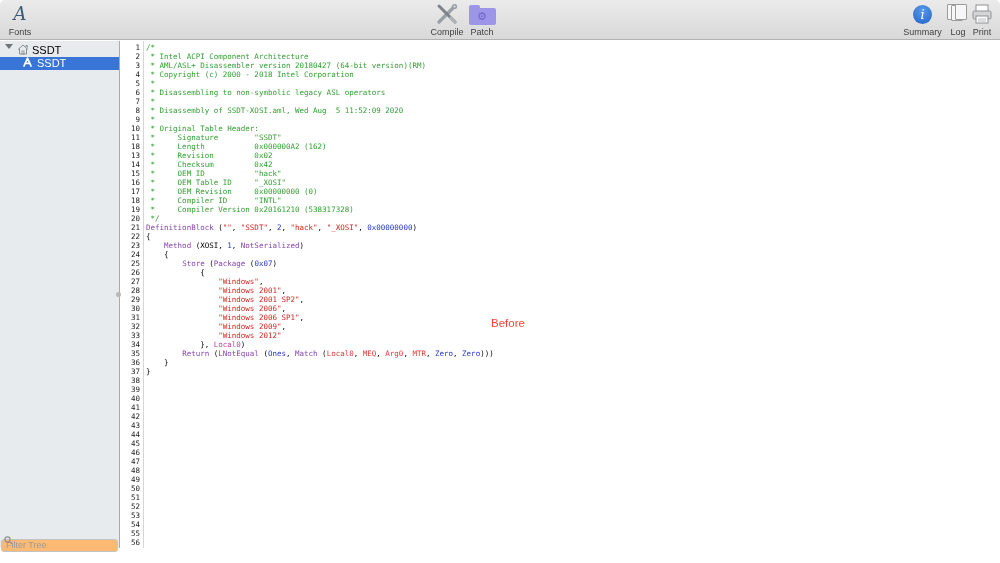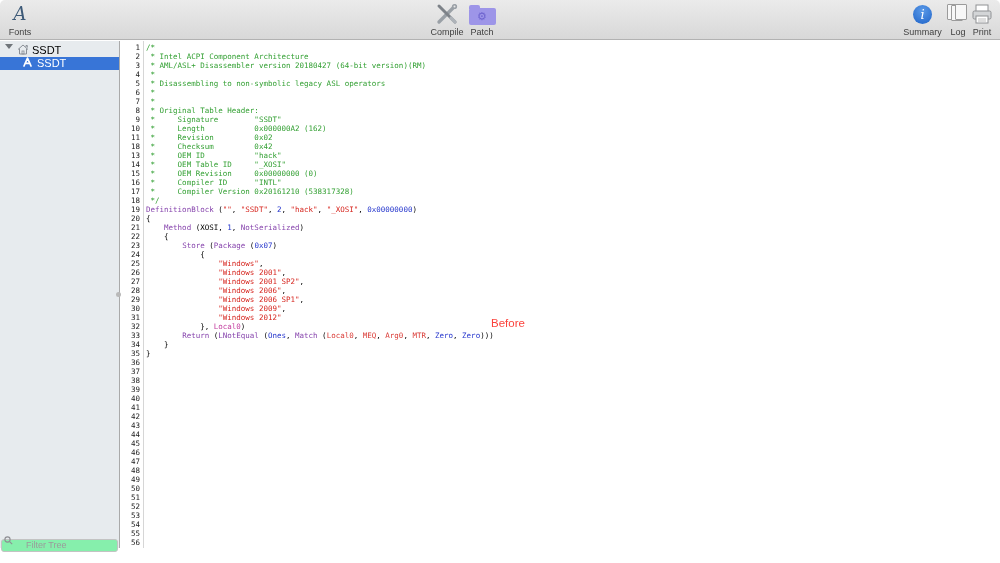--- a/index.html
+++ b/index.html
@@ -35,22 +35,22 @@
   .sidebar { position:absolute; left:0; top:0; bottom:0; width:120px; background:#e7ebee; border-right:1px solid #aaaaaa; }
   .tree { padding-top:3px; }
   .tree-row { height:13px; display:flex; align-items:flex-start; font-size:11px; color:#000; cursor:default; }
   .tree-row.selected { background:#3875d7; color:#ffffff; }
   .disclosure { width:0; height:0; border-left:4px solid transparent; border-right:4px solid transparent;
     border-top:5px solid #70757a; margin:0 3px 0 5px; }
   .tree-icon { display:flex; align-items:center; justify-content:center; width:13px; margin-right:3px; }
   .tree-row.selected .tree-indent { width:21px; }
 
   .filter-wrap { position:absolute; left:1px; right:1px; bottom:1px; height:13px; }
-  .filter-input { width:100%; height:13px; border:1px solid #c3c3c3; border-radius:3px; background:#86efac;
-    font-size:9px; padding:0 2px 0 24px; outline:none; color:#333; font-family:"Liberation Sans",sans-serif; }
+  .filter-input { width:100%; height:13px; border:1px solid #c3c3c3; border-radius:3px; background:#fdba74;
+    font-size:9px; padding:0 2px 0 4px; outline:none; color:#333; font-family:"Liberation Sans",sans-serif; }
   .filter-input::placeholder { color:#9b9b9b; }
   .filter-mag { position:absolute; left:3px; top:2px; }
 
   .split-dot { position:absolute; left:116px; top:251px; width:5px; height:5px; border-radius:50%; background:#b9b9b9; z-index:5; }
 
   
   .editor { position:absolute; left:121px; top:0; right:0; bottom:0; background:#ffffff; display:flex; overflow:hidden; }
   .gutter { width:23px; padding:2px 3px 0 0; border-right:1px solid #d6d6d6; text-align:right; flex:none; }
   .ln { height:9px; line-height:9px; font-family:"DejaVu Sans Mono", monospace; font-size:7.5px; color:#1c1c1c; }
   .code { padding:2px 0 0 2px; flex:1; }
@@ -225,23 +225,25 @@
           <div class="ln">52</div>
           <div class="ln">53</div>
           <div class="ln">54</div>
           <div class="ln">55</div>
           <div class="ln">56</div>
         </div>
       <div class="code">
           <div class="cl"><span style="color: rgb(51, 160, 51);">/*</span></div>
           <div class="cl"><span style="color: rgb(51, 160, 51);"> * Intel ACPI Component Architecture</span></div>
           <div class="cl"><span style="color: rgb(51, 160, 51);"> * AML/ASL+ Disassembler version 20180427 (64-bit version)(RM)</span></div>
+          <div class="cl"><span style="color: rgb(51, 160, 51);"> * Copyright (c) 2000 - 2018 Intel Corporation</span></div>
           <div class="cl"><span style="color: rgb(51, 160, 51);"> * </span></div>
           <div class="cl"><span style="color: rgb(51, 160, 51);"> * Disassembling to non-symbolic legacy ASL operators</span></div>
           <div class="cl"><span style="color: rgb(51, 160, 51);"> * </span></div>
+          <div class="cl"><span style="color: rgb(51, 160, 51);"> * Disassembly of SSDT-XOSI.aml, Wed Aug  5 11:52:09 2020</span></div>
           <div class="cl"><span style="color: rgb(51, 160, 51);"> * </span></div>
           <div class="cl"><span style="color: rgb(51, 160, 51);"> * Original Table Header:</span></div>
           <div class="cl"><span style="color: rgb(51, 160, 51);"> *     Signature        "SSDT"</span></div>
           <div class="cl"><span style="color: rgb(51, 160, 51);"> *     Length           0x000000A2 (162)</span></div>
           <div class="cl"><span style="color: rgb(51, 160, 51);"> *     Revision         0x02</span></div>
           <div class="cl"><span style="color: rgb(51, 160, 51); text-align: right;"> *     Checksum         0x42</span></div>
           <div class="cl"><span style="color: rgb(51, 160, 51);"> *     OEM ID           "hack"</span></div>
           <div class="cl"><span style="color: rgb(51, 160, 51);"> *     OEM Table ID     "_XOSI"</span></div>
           <div class="cl"><span style="color: rgb(51, 160, 51);"> *     OEM Revision     0x00000000 (0)</span></div>
           <div class="cl"><span style="color: rgb(51, 160, 51);"> *     Compiler ID      "INTL"</span></div>

